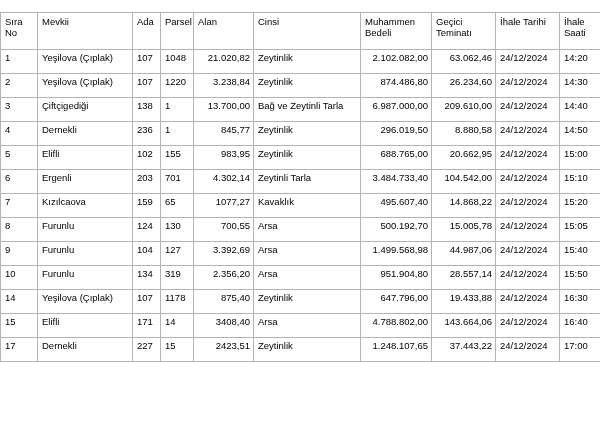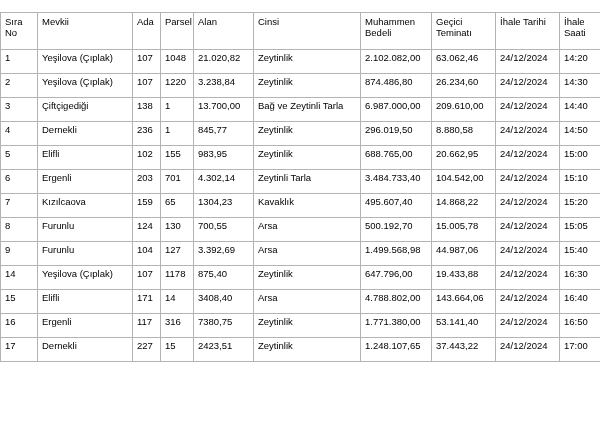--- a/index.html
+++ b/index.html
@@ -53,21 +53,21 @@
   col.c-mevki   { width: 95px; }
   col.c-ada     { width: 28px; }
   col.c-parsel  { width: 33px; }
   col.c-alan    { width: 60px; }
   col.c-cinsi   { width: 107px; }
   col.c-muhammen{ width: 71px; }
   col.c-gecici  { width: 64px; }
   col.c-tarih   { width: 64px; }
   col.c-saat    { width: 41px; }
 
-  td.num, th.num { text-align: left; }
+  td.num, th.num { text-align: right; }
 </style>
 </head>
 <body>
 
 <div id="sheet">
   <table class="auction-table">
     <colgroup>
       <col class="c-sira">
         <col class="c-mevki">
         <col class="c-ada">
@@ -164,21 +164,21 @@
         <td class="num">3.484.733,40</td>
         <td class="num">104.542,00</td>
         <td>24/12/2024</td>
         <td>15:10</td>
       </tr>
       <tr>
         <td>7</td>
         <td>Kızılcaova</td>
         <td>159</td>
         <td>65</td>
-        <td class="num">1304,23</td>
+        <td class="num">1077,27</td>
         <td>Kavaklık</td>
         <td class="num">495.607,40</td>
         <td class="num">14.868,22</td>
         <td>24/12/2024</td>
         <td>15:20</td>
       </tr>
       <tr>
         <td>8</td>
         <td>Furunlu</td>
         <td>124</td>
@@ -196,20 +196,32 @@
         <td>104</td>
         <td>127</td>
         <td class="num">3.392,69</td>
         <td>Arsa</td>
         <td class="num">1.499.568,98</td>
         <td class="num">44.987,06</td>
         <td>24/12/2024</td>
         <td>15:40</td>
       </tr>
       <tr>
+        <td>10</td>
+        <td>Furunlu</td>
+        <td>134</td>
+        <td>319</td>
+        <td class="num">2.356,20</td>
+        <td>Arsa</td>
+        <td class="num">951.904,80</td>
+        <td class="num">28.557,14</td>
+        <td>24/12/2024</td>
+        <td>15:50</td>
+      </tr>
+      <tr>
         <td>14</td>
         <td>Yeşilova (Çıplak)</td>
         <td>107</td>
         <td>1178</td>
         <td class="num">875,40</td>
         <td>Zeytinlik</td>
         <td class="num">647.796,00</td>
         <td class="num">19.433,88</td>
         <td>24/12/2024</td>
         <td>16:30</td>
@@ -220,32 +232,20 @@
         <td>171</td>
         <td>14</td>
         <td class="num">3408,40</td>
         <td>Arsa</td>
         <td class="num">4.788.802,00</td>
         <td class="num">143.664,06</td>
         <td>24/12/2024</td>
         <td>16:40</td>
       </tr>
       <tr>
-        <td>16</td>
-        <td>Ergenli</td>
-        <td>117</td>
-        <td>316</td>
-        <td class="num">7380,75</td>
-        <td>Zeytinlik</td>
-        <td class="num">1.771.380,00</td>
-        <td class="num">53.141,40</td>
-        <td>24/12/2024</td>
-        <td>16:50</td>
-      </tr>
-      <tr>
         <td>17</td>
         <td>Dernekli</td>
         <td>227</td>
         <td>15</td>
         <td class="num">2423,51</td>
         <td>Zeytinlik</td>
         <td class="num">1.248.107,65</td>
         <td class="num">37.443,22</td>
         <td>24/12/2024</td>
         <td>17:00</td>

